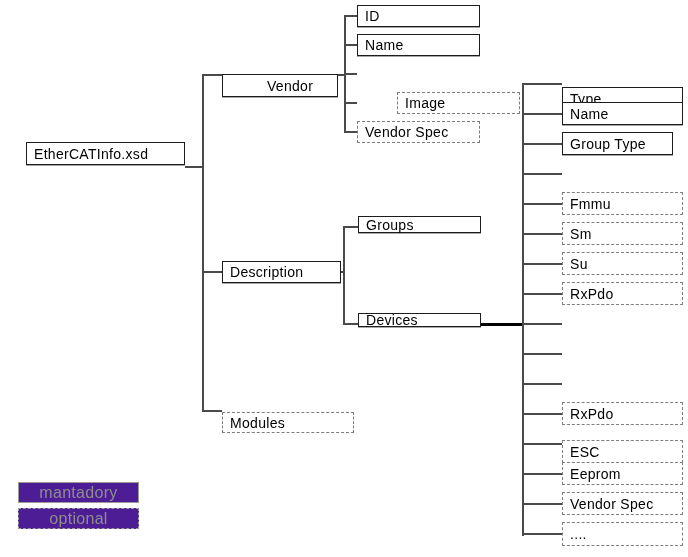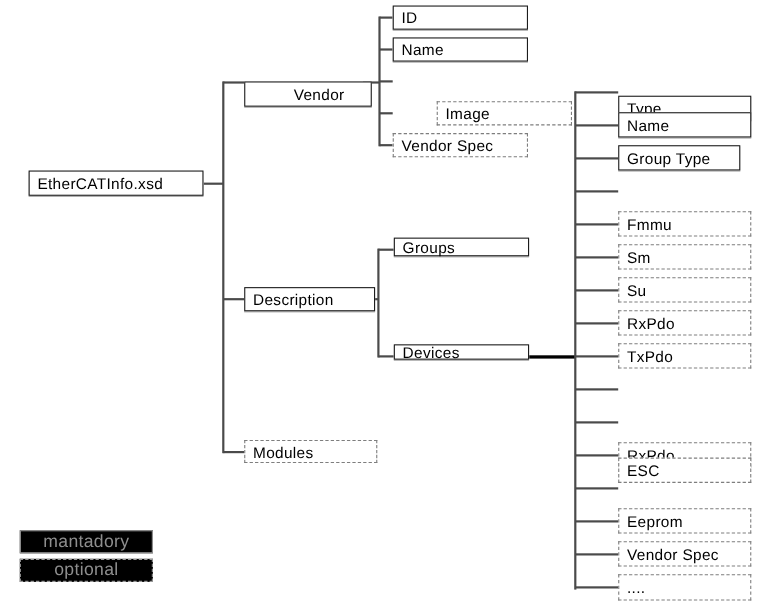--- a/index.html
+++ b/index.html
@@ -39,47 +39,47 @@
     position: absolute;
     background: var(--line, #4a4a4a);
     z-index: 1;
   }
   .edge.thick {
     background: var(--thick-line, #000000);
   }
   .legend-box {
     position: absolute;
     box-sizing: border-box;
-    background: #000000;
+    background: #4c1d95;
     color: var(--legend-gray, #8e8e8e);
     font-size: 16px;
     letter-spacing: 0.3px;
     display: flex;
     align-items: center;
     justify-content: center;
     white-space: nowrap;
     z-index: 2;
   }
   .legend-box.solid { border: 1px solid var(--legend-border, #9a9a9a); }
   .legend-box.dashed { border: 1px dashed var(--legend-border, #9a9a9a); }
 </style>
 </head>
 <body>
 
 <div class="canvas">
-    <div class="node solid" style="left: 26px; top: 155px; width: 159px; height: 23px;">
+    <div class="node solid" style="left: 26px; top: 142px; width: 159px; height: 23px;">
       <span>EtherCATInfo.xsd</span>
     </div>
     <div class="node solid" style="left: 222px; top: 74px; width: 116px; height: 23px; padding-left: 44px;">
       <span>Vendor</span>
     </div>
     <div class="node solid" style="left: 222px; top: 261px; width: 119px; height: 22px;">
       <span>Description</span>
     </div>
-    <div class="node dashed" style="left: 222px; top: 400px; width: 121px; height: 21px;">
+    <div class="node dashed" style="left: 222px; top: 412px; width: 132px; height: 21px;">
       <span>Modules</span>
     </div>
     <div class="node solid" style="left: 357px; top: 5px; width: 123px; height: 22px;">
       <span>ID</span>
     </div>
     <div class="node solid" style="left: 357px; top: 34px; width: 123px; height: 22px;">
       <span>Name</span>
     </div>
     <div class="node dashed" style="left: 357px; top: 92px; width: 123px; height: 22px; margin-left: 40px;">
       <span>Image</span>
@@ -107,27 +107,24 @@
     </div>
     <div class="node dashed" style="left: 562px; top: 222px; width: 121px; height: 23px;">
       <span>Sm</span>
     </div>
     <div class="node dashed" style="left: 562px; top: 252px; width: 121px; height: 23px;">
       <span>Su</span>
     </div>
     <div class="node dashed" style="left: 562px; top: 282px; width: 121px; height: 23px;">
       <span>RxPdo</span>
     </div>
-    <div class="node dashed" style="left: 562px; top: 312px; width: 121px; height: 23px;">
-      <span>TxPdo</span>
-    </div>
     <div class="node dashed" style="left: 562px; top: 402px; width: 121px; height: 23px;">
       <span>RxPdo</span>
     </div>
-    <div class="node dashed" style="left: 562px; top: 416px; width: 121px; height: 23px;">
+    <div class="node dashed" style="left: 562px; top: 440px; width: 121px; height: 23px;">
       <span>ESC</span>
     </div>
     <div class="node dashed" style="left: 562px; top: 462px; width: 121px; height: 23px;">
       <span>Eeprom</span>
     </div>
     <div class="node dashed" style="left: 562px; top: 492px; width: 121px; height: 23px;">
       <span>Vendor Spec</span>
     </div>
     <div class="node dashed" style="left: 562px; top: 522px; width: 121px; height: 24px;">
       <span>....</span>

